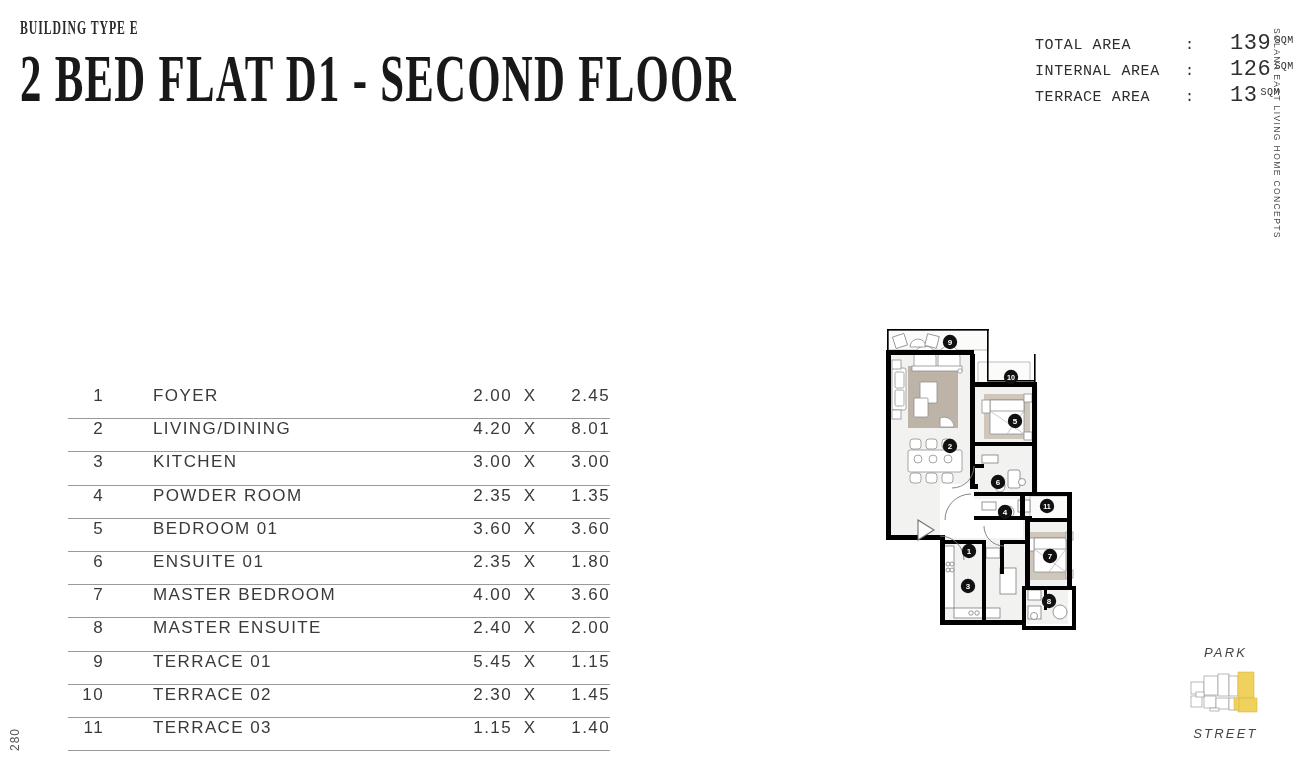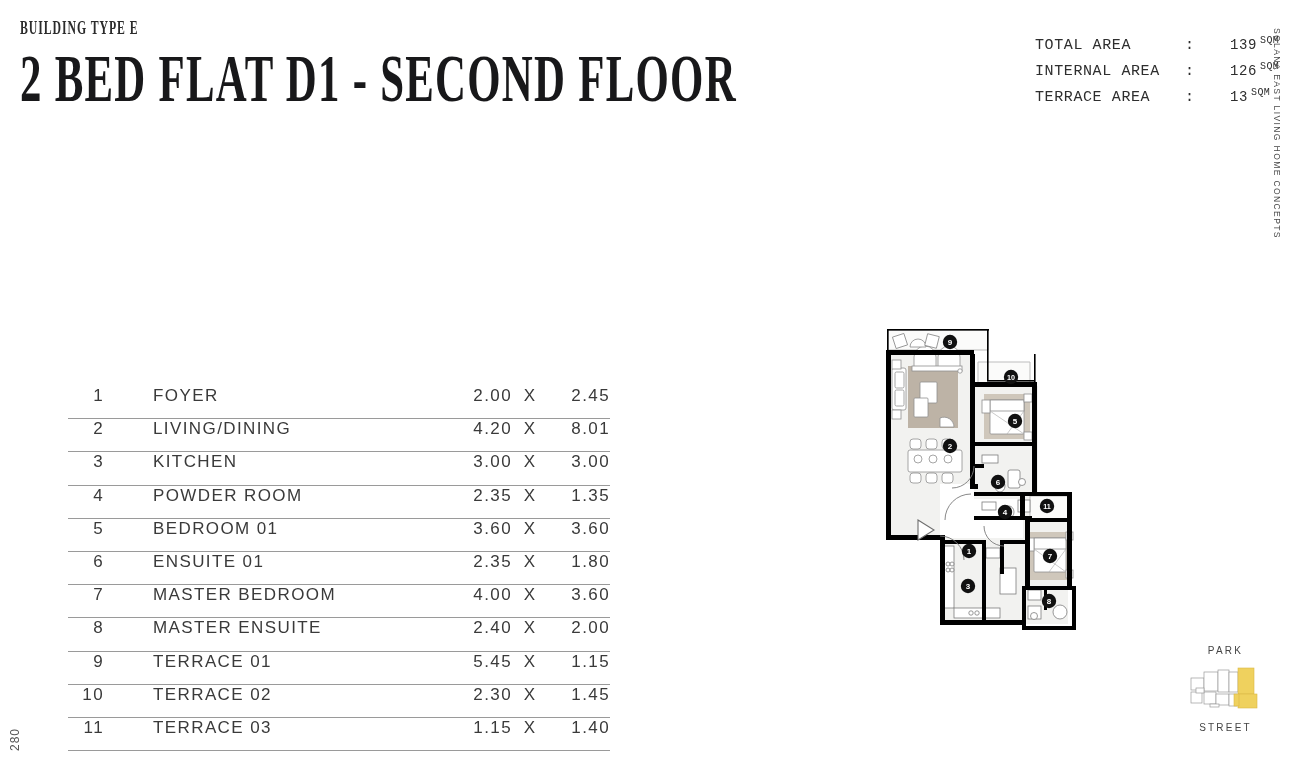--- a/index.html
+++ b/index.html
@@ -30,21 +30,21 @@
     white-space:nowrap;line-height:1.05;margin-top:6px;
   }
 
   
   .areas{position:absolute;left:1035px;top:30px;
     font-family:Liberation Mono, monospace;font-size:15px;color:#2e2e2e;
     letter-spacing:.6px;line-height:21px;}
   .area-row{display:flex;align-items:baseline;white-space:nowrap;}
   .area-label{width:150px;}
   .area-colon{width:45px;text-align:left;}
-  .area-val{font-size:14px;}
+  .area-val{font-size:22px;}
   .area-unit{font-size:10px;letter-spacing:.4px;margin-left:3px;vertical-align:super;}
 
   
   .brand{
     position:absolute;left:1272px;top:28px;
     writing-mode:vertical-rl;
     font-size:8.5px;letter-spacing:1.4px;color:#4a4a4a;
     white-space:nowrap;
   }
   
@@ -68,21 +68,21 @@
   .sw{width:66px;text-align:right;}
   .sx{width:36px;text-align:center;}
   .sh{width:62px;text-align:right;}
 
   
   .plan{position:absolute;left:878px;top:324px;width:205px;height:312px;}
   .plan svg{display:block;}
 
   
   .keyplan{position:absolute;left:1168px;top:645px;width:115px;text-align:center;}
-  .key-lbl{font-size:10px;letter-spacing:2.2px;color:#444;}
+  .key-lbl{font-size:13px;letter-spacing:2.2px;color:#444;font-style:italic;}
   .key-img{margin:8px 0 6px;}
   .key-img svg{display:block;margin:0 auto;}
 </style>
 </head>
 <body>
 
 <div class="page">
 
   <div class="hdr">
     <div class="hdr-sub">BUILDING TYPE E</div>

